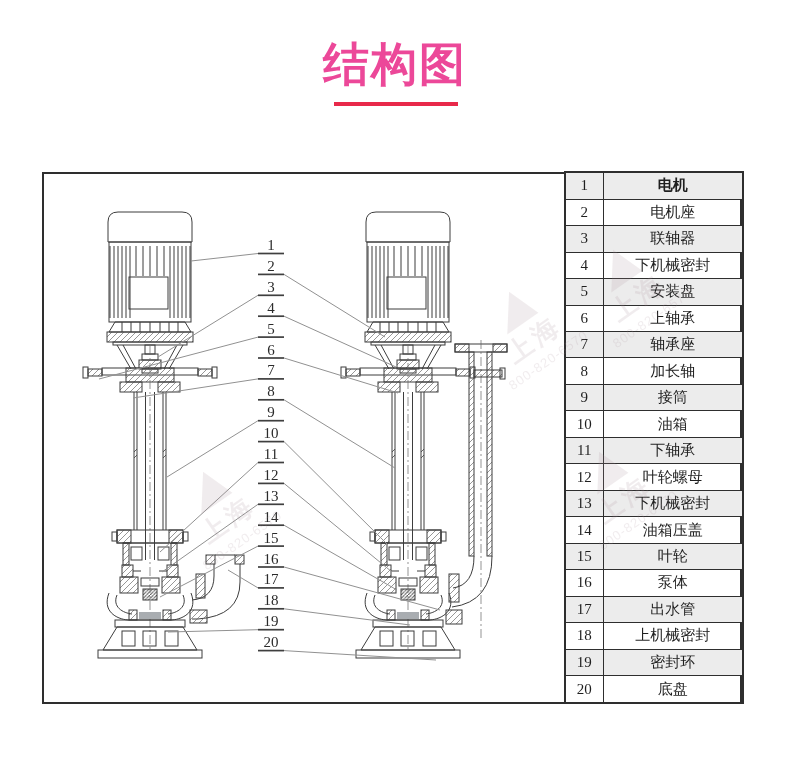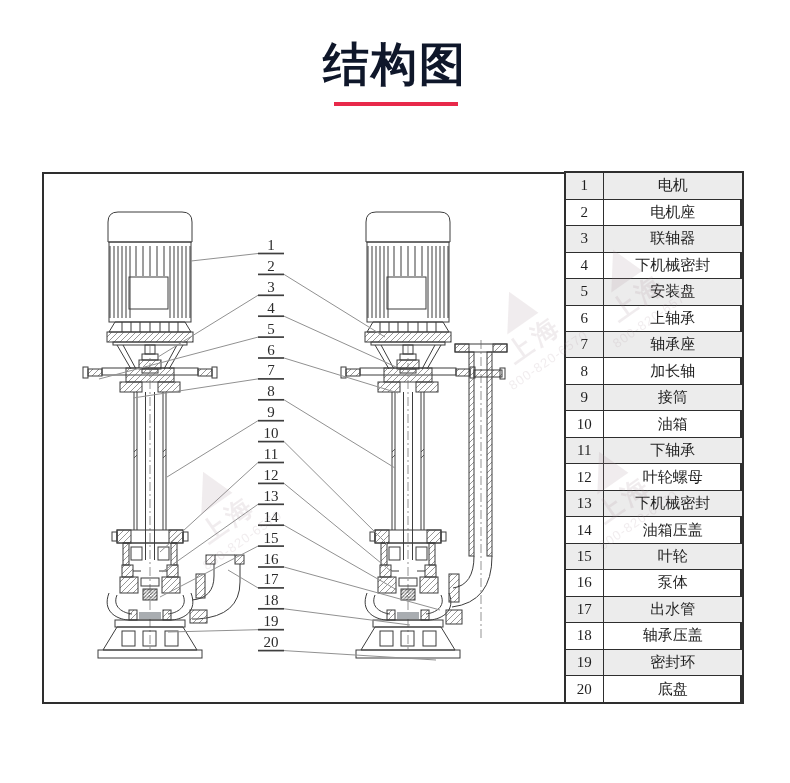--- a/index.html
+++ b/index.html
@@ -1,29 +1,29 @@
 <!DOCTYPE html>
 <html><head>
 <meta charset="utf-8">
 <style>
   html,body{margin:0;padding:0;background:#ffffff;}
   .page{position:relative;width:790px;height:783px;background:#fff;overflow:hidden;
         font-family:"Liberation Sans",sans-serif;}
   .title{position:absolute;top:34px;left:0;width:100%;text-align:center;
-         font-size:46px;font-weight:bold;color:#0f172a;letter-spacing:2px;}
+         font-size:46px;font-weight:bold;color:#ec4899;letter-spacing:2px;}
   .title-underline{position:absolute;left:334px;top:102px;width:124px;height:4px;background:#e8294a;}
   .frame{position:absolute;left:42px;top:172px;width:700px;height:532px;
          border:2px solid #2e2e2e;box-sizing:border-box;z-index:0;}
   svg.draw{position:absolute;left:0;top:0;z-index:1;pointer-events:none;}
   table.parts{position:absolute;left:564px;top:171px;width:178px;height:533px;z-index:1;
               border-collapse:collapse;table-layout:fixed;border:2px solid #2e2e2e;}
   table.parts td{border:1px solid #2e2e2e;text-align:center;padding:0;
                  font-family:"Liberation Serif","DejaVu Serif",serif;font-size:15px;color:#1f1f1f;}
   table.parts tr.shade{background:#ececec;}
-  table.parts tr.first td.name{font-weight:normal;}
+  table.parts tr.first td.name{font-weight:bold;}
   #labels text{font-family:"Liberation Serif","DejaVu Serif",serif;font-size:15px;fill:#2b2b2b;text-anchor:middle;}
   #labels line.u{stroke:#3f3f3f;stroke-width:1.7;}
   #labels line.l{stroke:#919191;stroke-width:1;}
   .wm{position:absolute;z-index:2;width:160px;text-align:center;color:#a98f9a;opacity:0.16;
       transform:rotate(-35deg);pointer-events:none;font-family:"Liberation Sans",sans-serif;}
   .wm .tri{width:0;height:0;margin:0 auto 2px auto;border-left:26px solid transparent;
            border-right:12px solid transparent;border-bottom:34px solid #a98f9a;}
   .wm .brand{display:block;font-size:26px;font-weight:bold;letter-spacing:4px;}
   .wm .phone{display:block;font-size:13px;letter-spacing:1px;}
 </style>
@@ -285,21 +285,21 @@
         <tr class="">
           <td>16</td>
           <td class="name">泵体</td>
         </tr>
         <tr class="shade">
           <td>17</td>
           <td class="name">出水管</td>
         </tr>
         <tr class="">
           <td>18</td>
-          <td class="name">轴承压盖</td>
+          <td class="name">上机械密封</td>
         </tr>
         <tr class="shade">
           <td>19</td>
           <td class="name">密封环</td>
         </tr>
         <tr class="">
           <td>20</td>
           <td class="name">底盘</td>
         </tr>
       </tbody>

